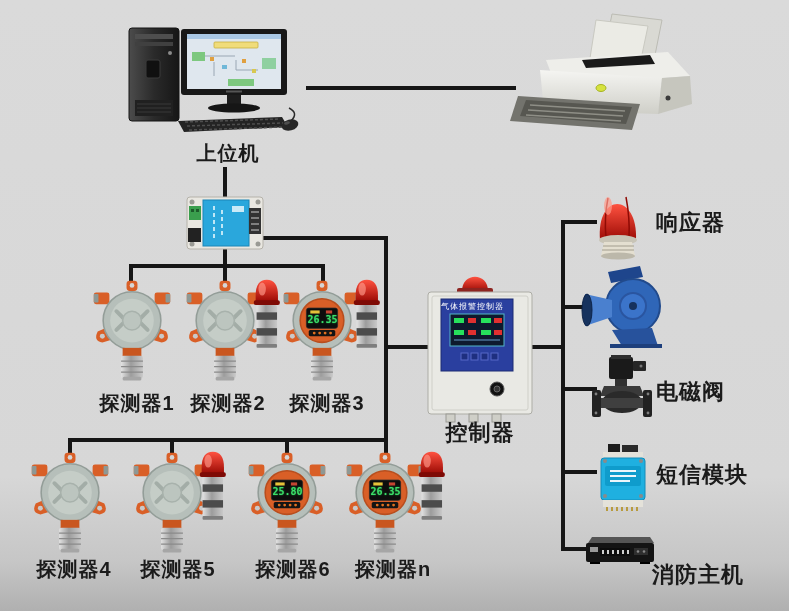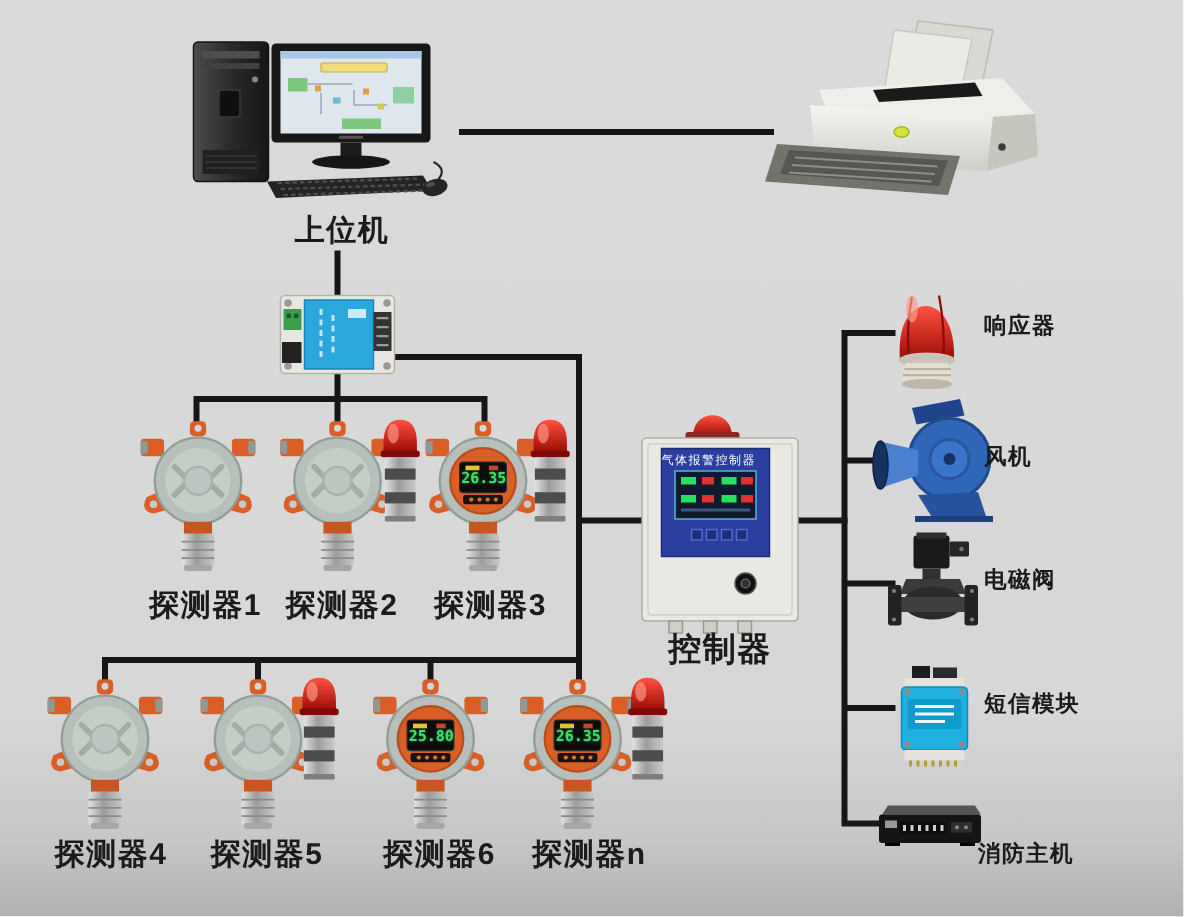--- a/index.html
+++ b/index.html
@@ -3,21 +3,21 @@
 <meta charset="utf-8">
 <style>
   html,body{margin:0;padding:0;}
   #stage{position:relative;width:789px;height:611px;overflow:hidden;
     background:linear-gradient(180deg,#dadada 0%,#d7d7d7 78%,#c6c6c6 92%,#b0b0b0 100%);
     font-family:"Liberation Sans","DejaVu Sans",sans-serif;}
   #diagram{position:absolute;left:0;top:0;}
   .lbl{position:absolute;color:#1b1b1b;font-weight:600;font-size:20px;text-align:center;
     letter-spacing:1px;white-space:nowrap;}
   .lbl.det{font-size:20px;}
-  .lbl.out{text-align:left;font-size:15px;}
+  .lbl.out{text-align:left;font-size:22px;}
   .panel-title{position:absolute;left:441px;top:301px;width:93px;text-align:left;
     color:#ffffff;font-size:8px;font-weight:400;letter-spacing:1px;}
   .lcd{position:absolute;width:33px;text-align:center;color:#3ce06a;
     font-family:"DejaVu Sans Mono",monospace;font-size:10px;font-weight:700;
     text-shadow:0 0 2px #1f8f3f;}
 </style>
 </head>
 <body>
 
 <div id="stage">
@@ -298,21 +298,20 @@
 <div class="lbl det" style="left:92px;top:390px;width:90px;">探测器1</div>
 <div class="lbl det" style="left:183px;top:390px;width:90px;">探测器2</div>
 <div class="lbl det" style="left:282px;top:390px;width:90px;">探测器3</div>
 
 <div class="lbl det" style="left:29px;top:556px;width:90px;">探测器4</div>
 <div class="lbl det" style="left:133px;top:556px;width:90px;">探测器5</div>
 <div class="lbl det" style="left:248px;top:556px;width:90px;">探测器6</div>
 <div class="lbl det" style="left:348px;top:556px;width:90px;">探测器n</div>
 
 <div class="lbl out" style="left:656px;top:208px;width:120px;">响应器</div>
-<div class="lbl out" style="left:656px;top:295px;width:120px;">风机</div>
 <div class="lbl out" style="left:656px;top:377px;width:120px;">电磁阀</div>
 <div class="lbl out" style="left:656px;top:460px;width:120px;">短信模块</div>
 <div class="lbl out" style="left:652px;top:536px;width:120px;margin-top:24px;">消防主机</div>
 
 <div class="lcd" style="left:306px;top:314px;">26.35</div>
 <div class="lcd" style="left:271px;top:486px;">25.80</div>
 <div class="lcd" style="left:369px;top:486px;">26.35</div>
 
 </div>
 

